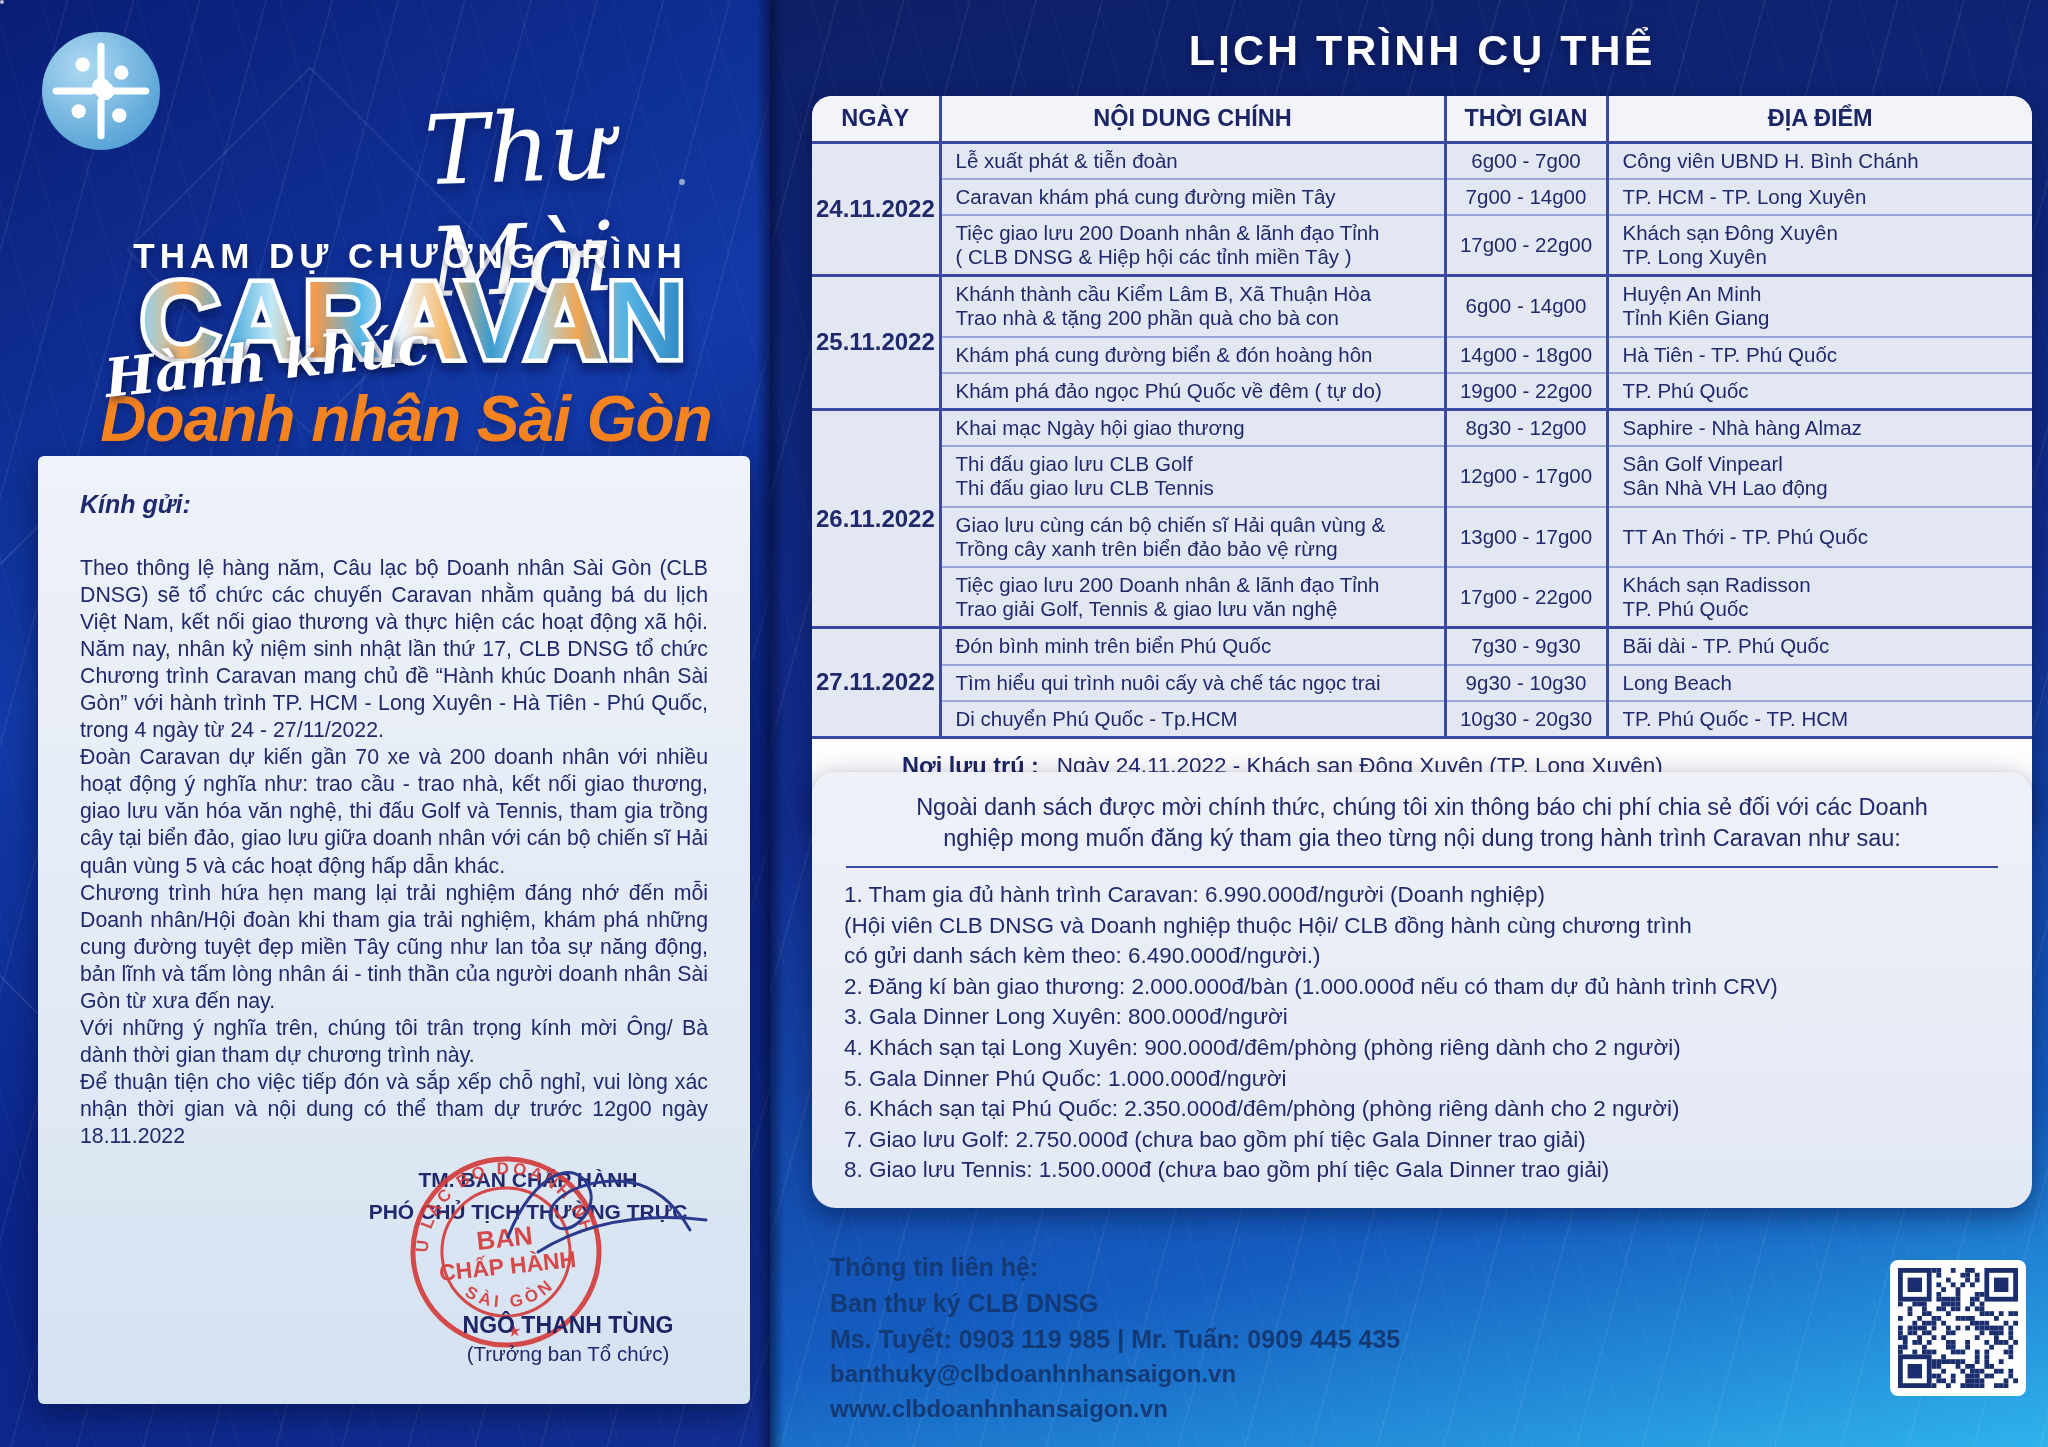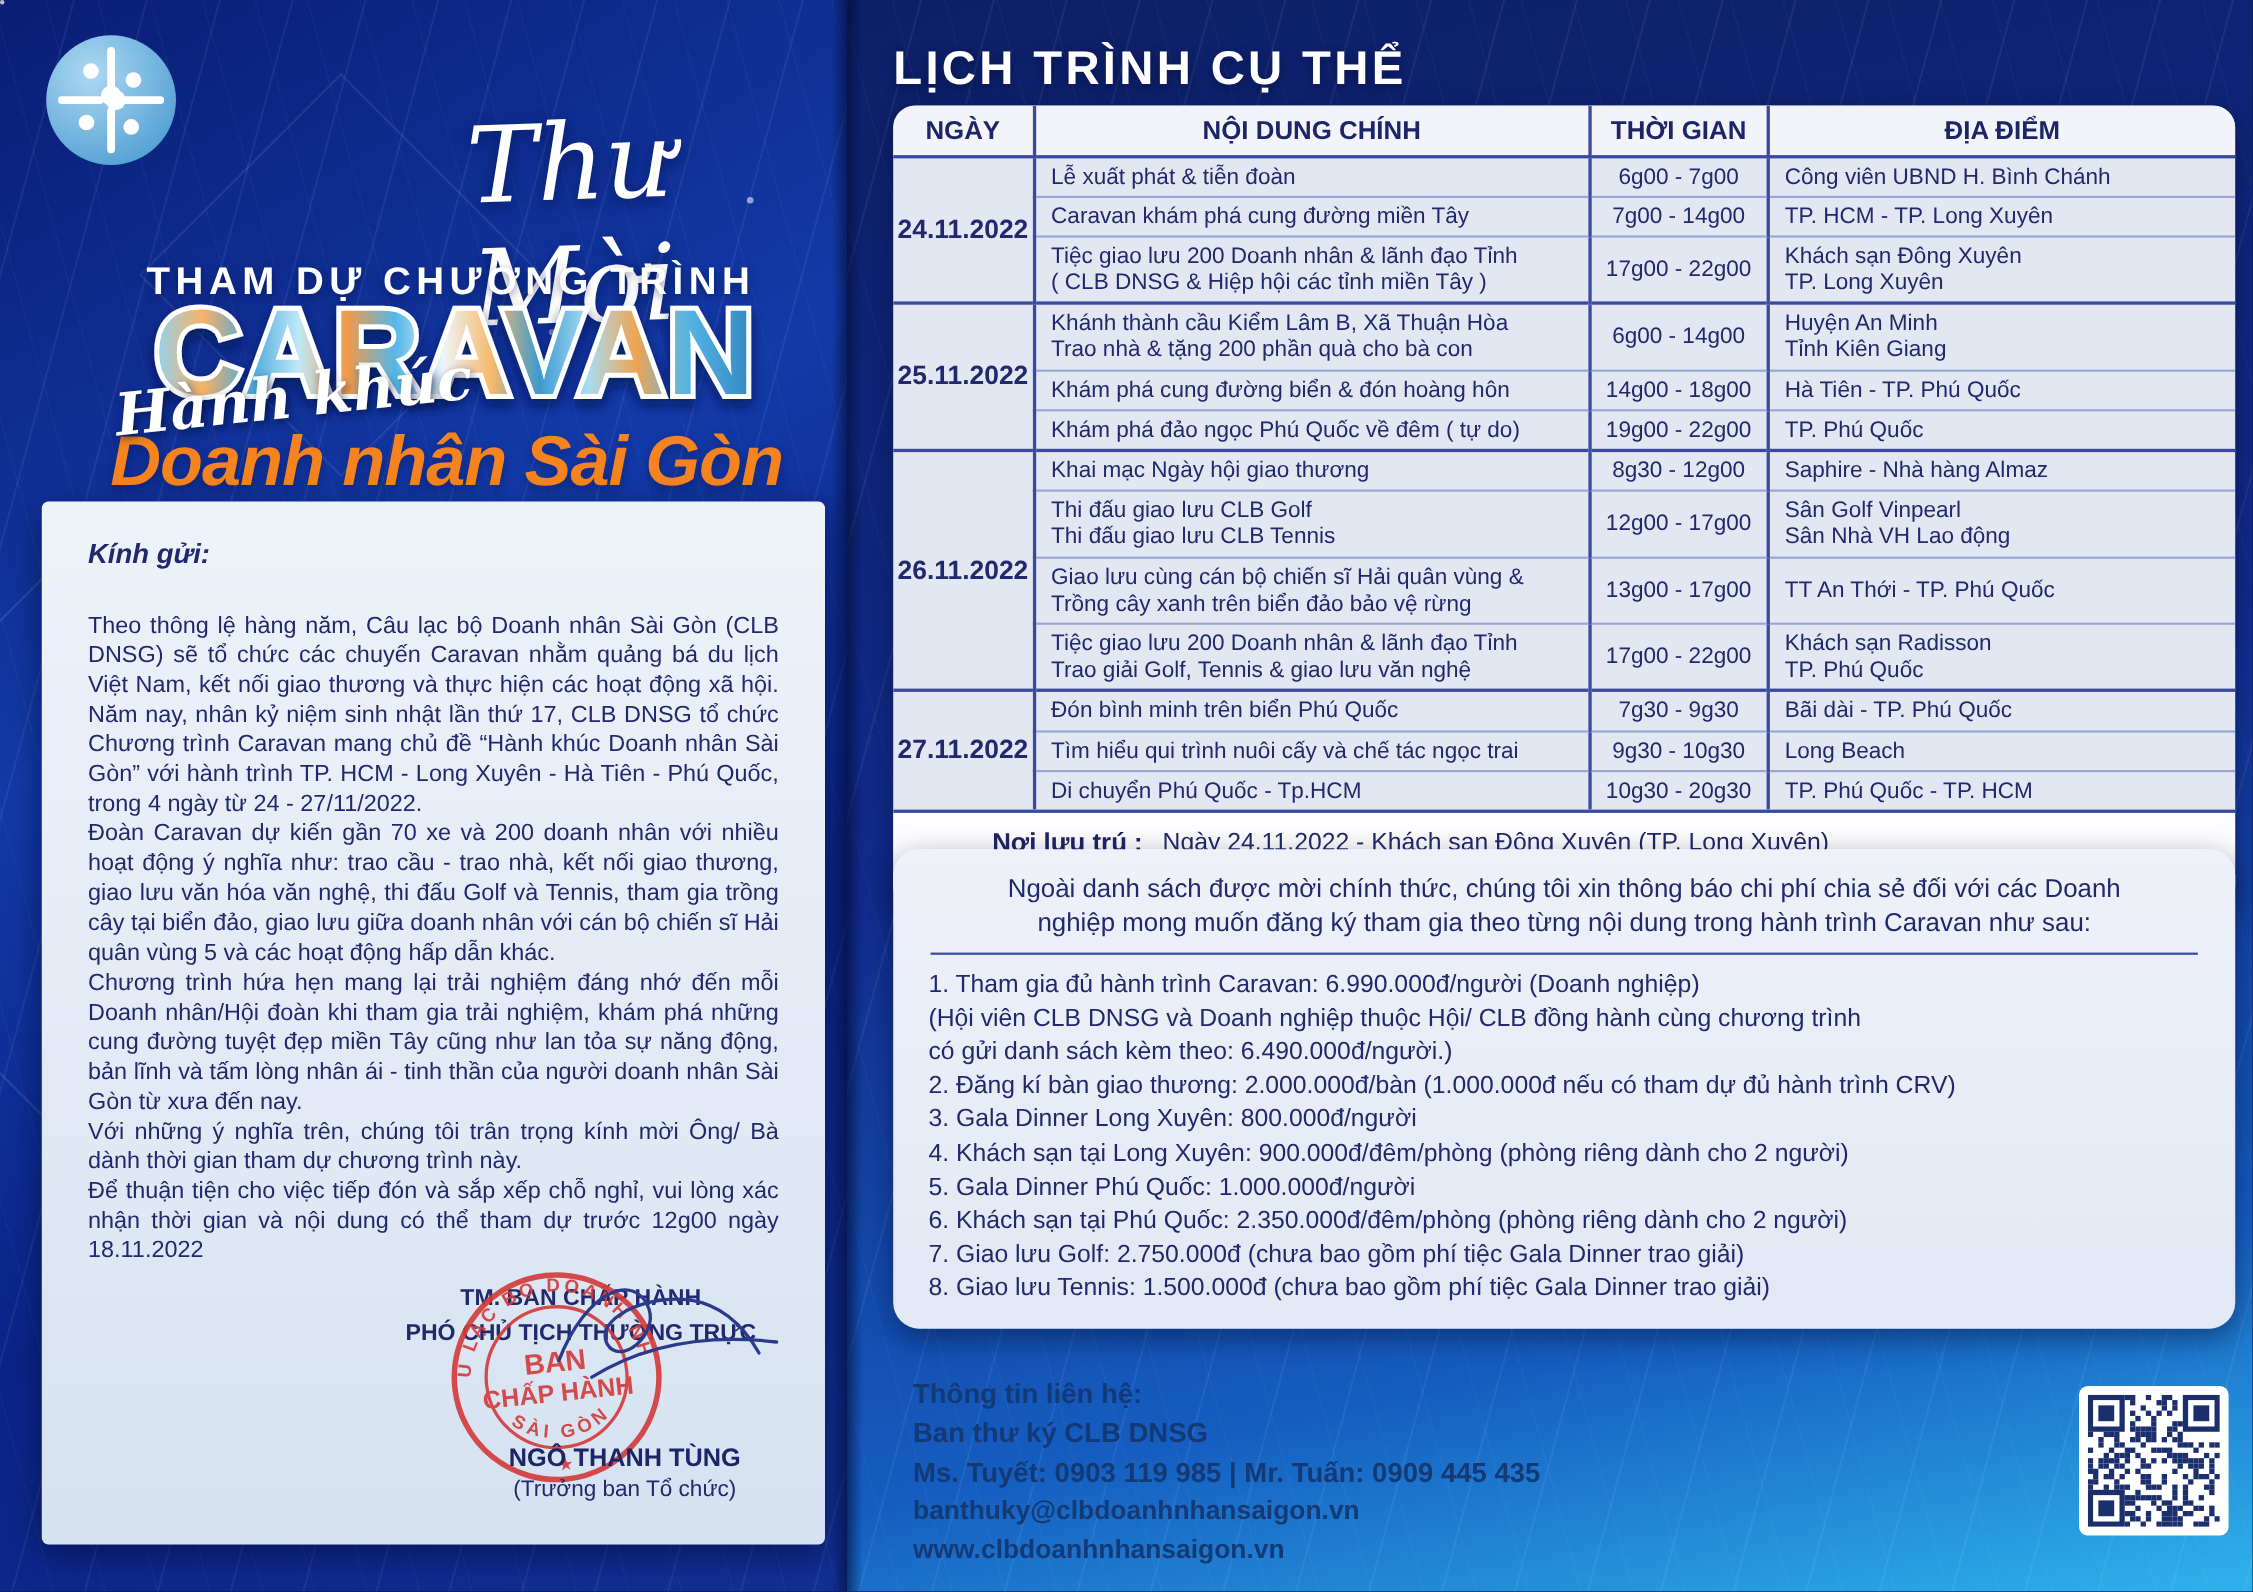--- a/index.html
+++ b/index.html
@@ -57,21 +57,21 @@
   .letter-paragraphs > div{margin:0;}
   .closing{margin-top:14px;margin-left:auto;margin-right:10px;width:340px;text-align:center;
     font-size:21px;font-weight:bold;line-height:1.5;}
   .stamp{position:absolute;left:368px;top:696px;width:200px;height:200px;transform:rotate(-6deg);opacity:.92;}
   .sig{position:absolute;left:440px;top:686px;width:250px;height:150px;}
   .signer{position:absolute;left:370px;top:856px;width:320px;text-align:center;}
   .signer-name{font-size:23px;font-weight:bold;color:#1c2566;}
   .signer-role{font-size:20.5px;margin-top:3px;}
 
   
-  .sched-title{position:absolute;left:812px;top:38px;width:1220px;z-index:4;
+  .sched-title{position:absolute;left:812px;top:26px;width:1220px;z-index:4;text-align:center;
     color:#fff;font-size:43px;font-weight:bold;letter-spacing:3px;text-shadow:0 3px 10px rgba(3,10,50,.6);}
   .table-wrap{position:absolute;left:812px;top:96px;width:1220px;z-index:4;border-radius:20px;
     overflow:hidden;box-shadow:0 8px 26px rgba(2,8,40,.45);background:#e3e7f2;}
   table.sched{border-collapse:collapse;width:100%;table-layout:fixed;}
   table.sched col.w-date{width:128px;} table.sched col.w-content{width:505px;}
   table.sched col.w-time{width:162px;} table.sched col.w-place{width:425px;}
   table.sched th{background:#f2f4f9;height:46px;font-size:23.5px;font-weight:bold;color:#1c2566;
     border-bottom:3px solid #3a4aa0;}
   table.sched th:not(:last-child){border-right:3px solid #3a4aa0;}
   table.sched td{font-size:20.5px;color:#20296b;padding:5px 14px;white-space:pre-line;line-height:1.18;}

